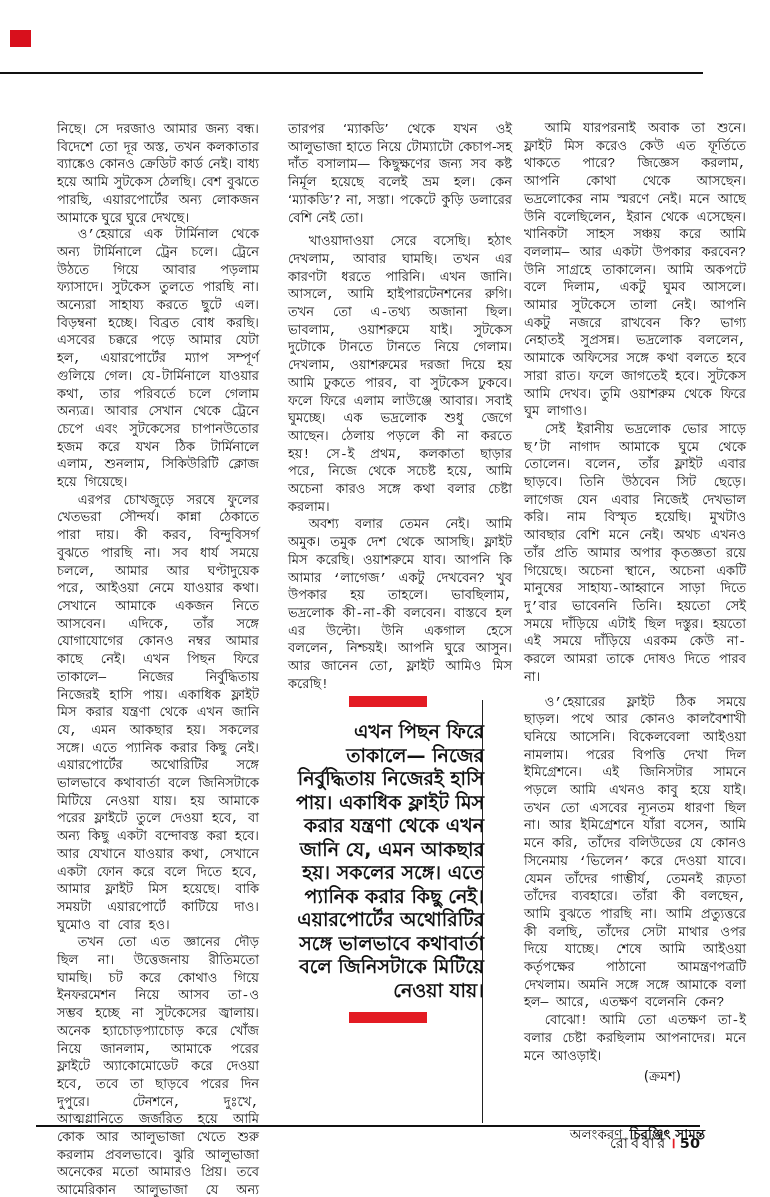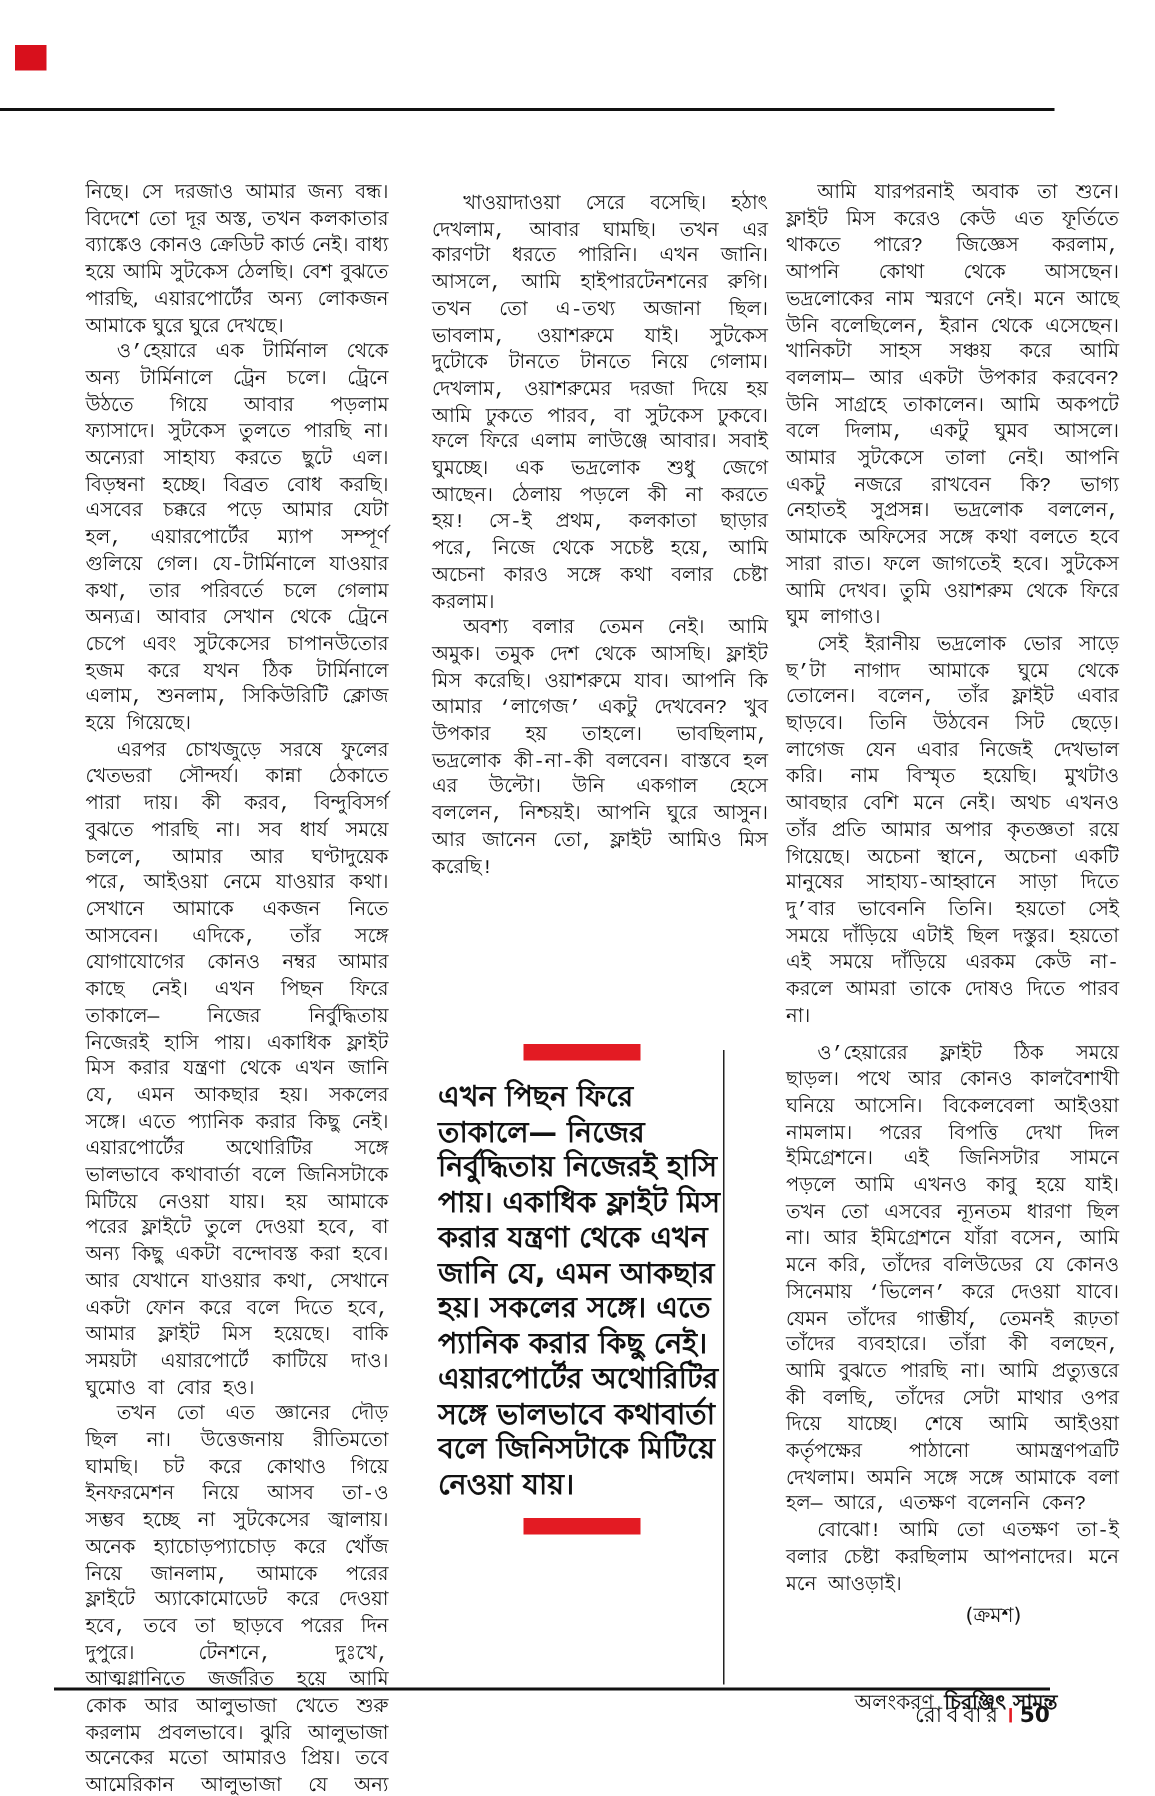--- a/index.html
+++ b/index.html
@@ -65,21 +65,21 @@
   .pq-rule {
     width: 78px; height: 11px;
     margin: 0 auto;
   }
   .pq-text {
     margin: 13px 0 10px 0;
     font-size: 19px;
     line-height: 23.5px;
     font-weight: bold;
     color: #121212;
-    text-align: left;
+    text-align: right;
   }
   
   .continuation {
     position: absolute;
     left: 500px; top: 1066px;
     width: 181px;
     text-align: right;
     font-size: 13.5px;
     color: #141414;
   }
@@ -115,20 +115,21 @@
   <div class="top-rule"></div>
 
   <div class="col col1">
       <p>নিছে। সে দরজাও আমার জন্য বন্ধ। বিদেশে তো দূর অস্ত, তখন কলকাতার ব্যাঙ্কেও কোনও ক্রেডিট কার্ড নেই। বাধ্য হয়ে আমি সুটকেস ঠেলছি। বেশ বুঝতে পারছি, এয়ারপোর্টের অন্য লোকজন আমাকে ঘুরে ঘুরে দেখছে।</p>
       <p class="indent">ও’হেয়ারে এক টার্মিনাল থেকে অন্য টার্মিনালে ট্রেন চলে। ট্রেনে উঠতে গিয়ে আবার পড়লাম ফ্যাসাদে। সুটকেস তুলতে পারছি না। অন্যেরা সাহায্য করতে ছুটে এল। বিড়ম্বনা হচ্ছে। বিব্রত বোধ করছি। এসবের চক্করে পড়ে আমার যেটা হল, এয়ারপোর্টের ম্যাপ সম্পূর্ণ গুলিয়ে গেল। যে-টার্মিনালে যাওয়ার কথা, তার পরিবর্তে চলে গেলাম অন্যত্র। আবার সেখান থেকে ট্রেনে চেপে এবং সুটকেসের চাপানউতোর হজম করে যখন ঠিক টার্মিনালে এলাম, শুনলাম, সিকিউরিটি ক্লোজ হয়ে গিয়েছে।</p>
       <p class="indent">এরপর চোখজুড়ে সরষে ফুলের খেতভরা সৌন্দর্য। কান্না ঠেকাতে পারা দায়। কী করব, বিন্দুবিসর্গ বুঝতে পারছি না। সব ধার্য সময়ে চললে, আমার আর ঘণ্টাদুয়েক পরে, আইওয়া নেমে যাওয়ার কথা। সেখানে আমাকে একজন নিতে আসবেন। এদিকে, তাঁর সঙ্গে যোগাযোগের কোনও নম্বর আমার কাছে নেই। এখন পিছন ফিরে তাকালে— নিজের নির্বুদ্ধিতায় নিজেরই হাসি পায়। একাধিক ফ্লাইট মিস করার যন্ত্রণা থেকে এখন জানি যে, এমন আকছার হয়। সকলের সঙ্গে। এতে প্যানিক করার কিছু নেই। এয়ারপোর্টের অথোরিটির সঙ্গে ভালভাবে কথাবার্তা বলে জিনিসটাকে মিটিয়ে নেওয়া যায়। হয় আমাকে পরের ফ্লাইটে তুলে দেওয়া হবে, বা অন্য কিছু একটা বন্দোবস্ত করা হবে। আর যেখানে যাওয়ার কথা, সেখানে একটা ফোন করে বলে দিতে হবে, আমার ফ্লাইট মিস হয়েছে। বাকি সময়টা এয়ারপোর্টে কাটিয়ে দাও। ঘুমোও বা বোর হও।</p>
       <p class="indent">তখন তো এত জ্ঞানের দৌড় ছিল না। উত্তেজনায় রীতিমতো ঘামছি। চট করে কোথাও গিয়ে ইনফরমেশন নিয়ে আসব তা-ও সম্ভব হচ্ছে না সুটকেসের জ্বালায়। অনেক হ্যাচোড়প্যাচোড় করে খোঁজ নিয়ে জানলাম, আমাকে পরের ফ্লাইটে অ্যাকোমোডেট করে দেওয়া হবে, তবে তা ছাড়বে পরের দিন দুপুরে। টেনশনে, দুঃখে, আত্মগ্লানিতে জর্জরিত হয়ে আমি কোক আর আলুভাজা খেতে শুরু করলাম প্রবলভাবে। ঝুরি আলুভাজা অনেকের মতো আমারও প্রিয়। তবে আমেরিকান আলুভাজা যে অন্য স্বাদের প্রতিমা, সে তো জানা ছিল না। সুটকেস ঠেলে ঠেলে খিদেয় ব্রহ্মতালু জ্বলছে।</p>
     </div>
 
   <div class="col col2">
+      <p>তারপর ‘ম্যাকডি’ থেকে যখন ওই আলুভাজা হাতে নিয়ে টোম্যাটো কেচাপ-সহ দাঁত বসালাম— কিছুক্ষণের জন্য সব কষ্ট নির্মূল হয়েছে বলেই ভ্রম হল। কেন ‘ম্যাকডি’? না, সস্তা। পকেটে কুড়ি ডলারের বেশি নেই তো।</p>
       <p class="indent space-before">খাওয়াদাওয়া সেরে বসেছি। হঠাৎ দেখলাম, আবার ঘামছি। তখন এর কারণটা ধরতে পারিনি। এখন জানি। আসলে, আমি হাইপারটেনশনের রুগি। তখন তো এ-তথ্য অজানা ছিল। ভাবলাম, ওয়াশরুমে যাই। সুটকেস দুটোকে টানতে টানতে নিয়ে গেলাম। দেখলাম, ওয়াশরুমের দরজা দিয়ে হয় আমি ঢুকতে পারব, বা সুটকেস ঢুকবে। ফলে ফিরে এলাম লাউঞ্জে আবার। সবাই ঘুমচ্ছে। এক ভদ্রলোক শুধু জেগে আছেন। ঠেলায় পড়লে কী না করতে হয়! সে-ই প্রথম, কলকাতা ছাড়ার পরে, নিজে থেকে সচেষ্ট হয়ে, আমি অচেনা কারও সঙ্গে কথা বলার চেষ্টা করলাম।</p>
       <p class="indent">অবশ্য বলার তেমন নেই। আমি অমুক। তমুক দেশ থেকে আসছি। ফ্লাইট মিস করেছি। ওয়াশরুমে যাব। আপনি কি আমার ‘লাগেজ’ একটু দেখবেন? খুব উপকার হয় তাহলে। ভাবছিলাম, ভদ্রলোক কী-না-কী বলবেন। বাস্তবে হল এর উল্টো। উনি একগাল হেসে বললেন, নিশ্চয়ই। আপনি ঘুরে আসুন। আর জানেন তো, ফ্লাইট আমিও মিস করেছি!</p>
     </div>
 
   <div class="pullquote">
     <div class="pq-rule" style="background: rgb(227, 27, 35);"></div>
     <div class="pq-text">এখন পিছন ফিরে তাকালে— নিজের নির্বুদ্ধিতায় নিজেরই হাসি পায়। একাধিক ফ্লাইট মিস করার যন্ত্রণা থেকে এখন জানি যে, এমন আকছার হয়। সকলের সঙ্গে। এতে প্যানিক করার কিছু নেই। এয়ারপোর্টের অথোরিটির সঙ্গে ভালভাবে কথাবার্তা বলে জিনিসটাকে মিটিয়ে নেওয়া যায়।</div>
     <div class="pq-rule" style="background: rgb(227, 27, 35);"></div>
   </div>
 

